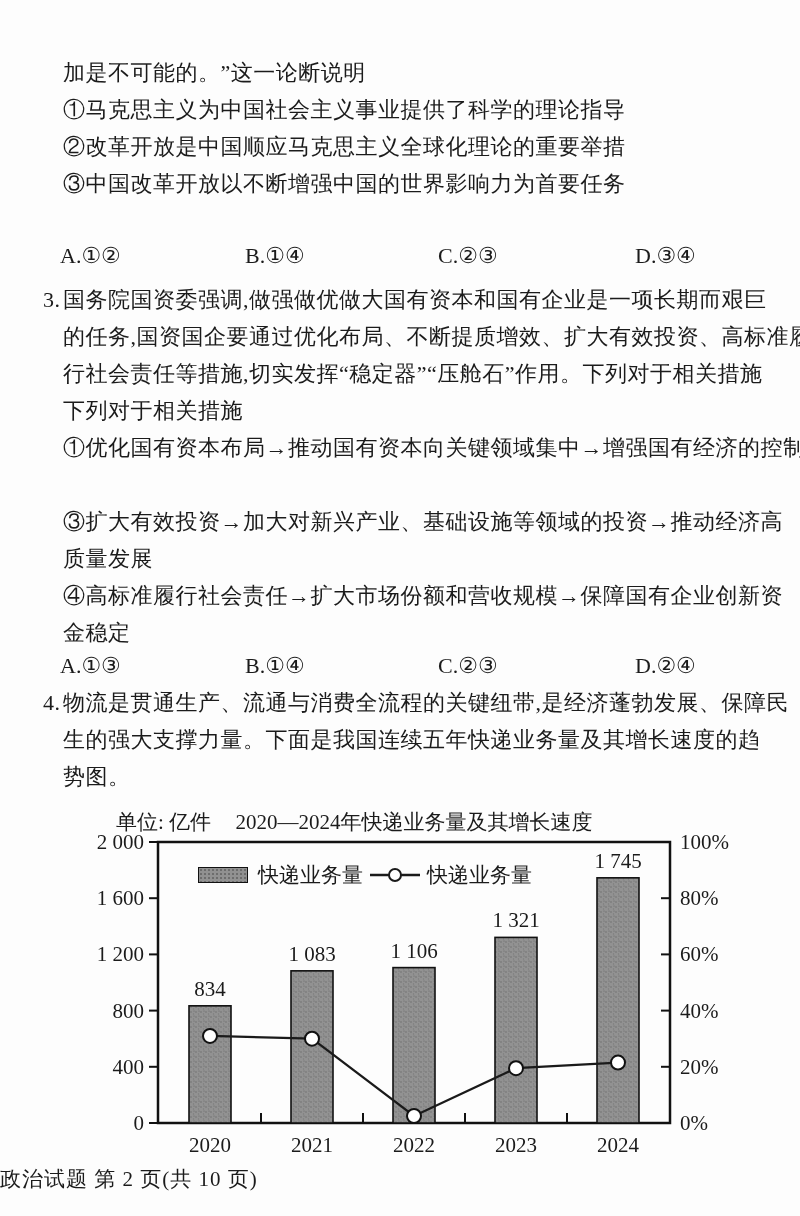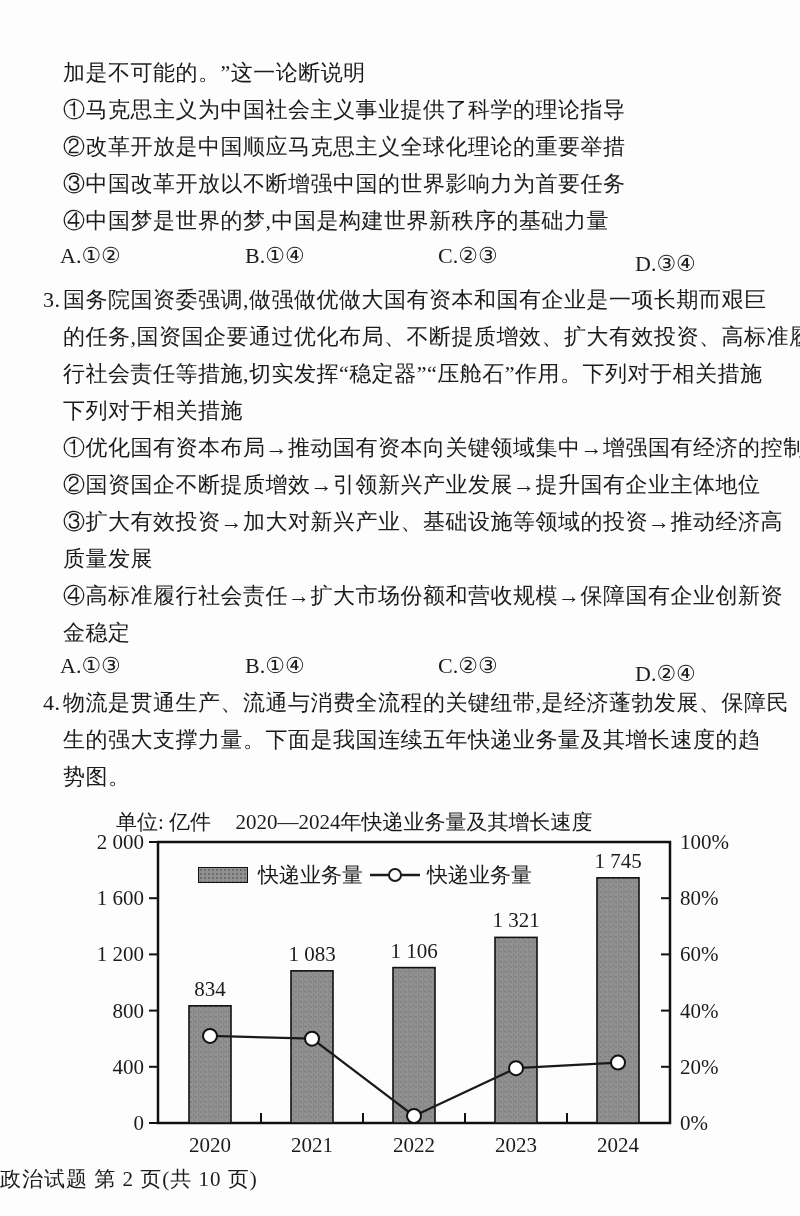--- a/index.html
+++ b/index.html
@@ -20,21 +20,21 @@
     white-space:nowrap;
     letter-spacing:0.5px;
   }
   .ln.qnum-line{left:43px;}
   .qnum{display:inline-block;width:20px;}
   .opts{position:absolute;left:60px;width:720px;height:30px;text-decoration:underline;}
   .opts span{position:absolute;top:0;font-size:22px;white-space:nowrap;}
   .opt-a{left:0;}
   .opt-b{left:185px;}
   .opt-c{left:378px;}
-  .opt-d{left:575px;margin-top:8px;}
+  .opt-d{left:575px;}
   .chart{position:absolute;left:0;top:800px;width:800px;height:370px;}
   .chart-unit{position:absolute;left:116px;top:8px;font-size:21px;white-space:nowrap;}
   .chart-title{position:absolute;left:158px;top:8px;width:512px;text-align:center;font-size:21px;white-space:nowrap;}
   .chart-svg{position:absolute;left:0;top:0;}
   .legend{
     position:absolute;left:198px;top:49px;
     display:flex;align-items:center;gap:6px;
     font-size:21px;white-space:nowrap;margin-top:12px;
   }
   .legend-swatch{
@@ -52,36 +52,34 @@
 </style>
 </head>
 <body>
 
 <div class="page">
 
   <div class="ln" style="top:58px">加是不可能的。”这一论断说明</div>
   <div class="ln" style="top:95px">①马克思主义为中国社会主义事业提供了科学的理论指导</div>
   <div class="ln" style="top:132px">②改革开放是中国顺应马克思主义全球化理论的重要举措</div>
   <div class="ln" style="top:169px">③中国改革开放以不断增强中国的世界影响力为首要任务</div>
-  <div class="ln" style="top:206px">④中国梦是世界的梦,中国是构建世界新秩序的基础力量</div>
   <div class="opts" style="top:243px">
     <span class="opt-a">A.①②</span>
     <span class="opt-b">B.①④</span>
     <span class="opt-c">C.②③</span>
     <span class="opt-d">D.③④</span>
   </div>
 
   <div class="ln qnum-line" style="top:285px">
     <span class="qnum">3.</span><span>国务院国资委强调,做强做优做大国有资本和国有企业是一项长期而艰巨</span>
   </div>
   <div class="ln" style="top:322px">的任务,国资国企要通过优化布局、不断提质增效、扩大有效投资、高标准履</div>
   <div class="ln" style="top:359px">行社会责任等措施,切实发挥“稳定器”“压舱石”作用。下列对于相关措施</div>
   <div class="ln" style="top:396px">下列对于相关措施</div>
   <div class="ln" style="top:433px">①优化国有资本布局→推动国有资本向关键领域集中→增强国有经济的控制力</div>
-  <div class="ln" style="top:470px">②国资国企不断提质增效→引领新兴产业发展→提升国有企业主体地位</div>
   <div class="ln" style="top:507px">③扩大有效投资→加大对新兴产业、基础设施等领域的投资→推动经济高</div>
   <div class="ln" style="top:544px">质量发展</div>
   <div class="ln" style="top:581px">④高标准履行社会责任→扩大市场份额和营收规模→保障国有企业创新资</div>
   <div class="ln" style="top:618px">金稳定</div>
   <div class="opts" style="top:653px">
     <span class="opt-a">A.①③</span>
     <span class="opt-b">B.①④</span>
     <span class="opt-c">C.②③</span>
     <span class="opt-d">D.②④</span>
   </div>

